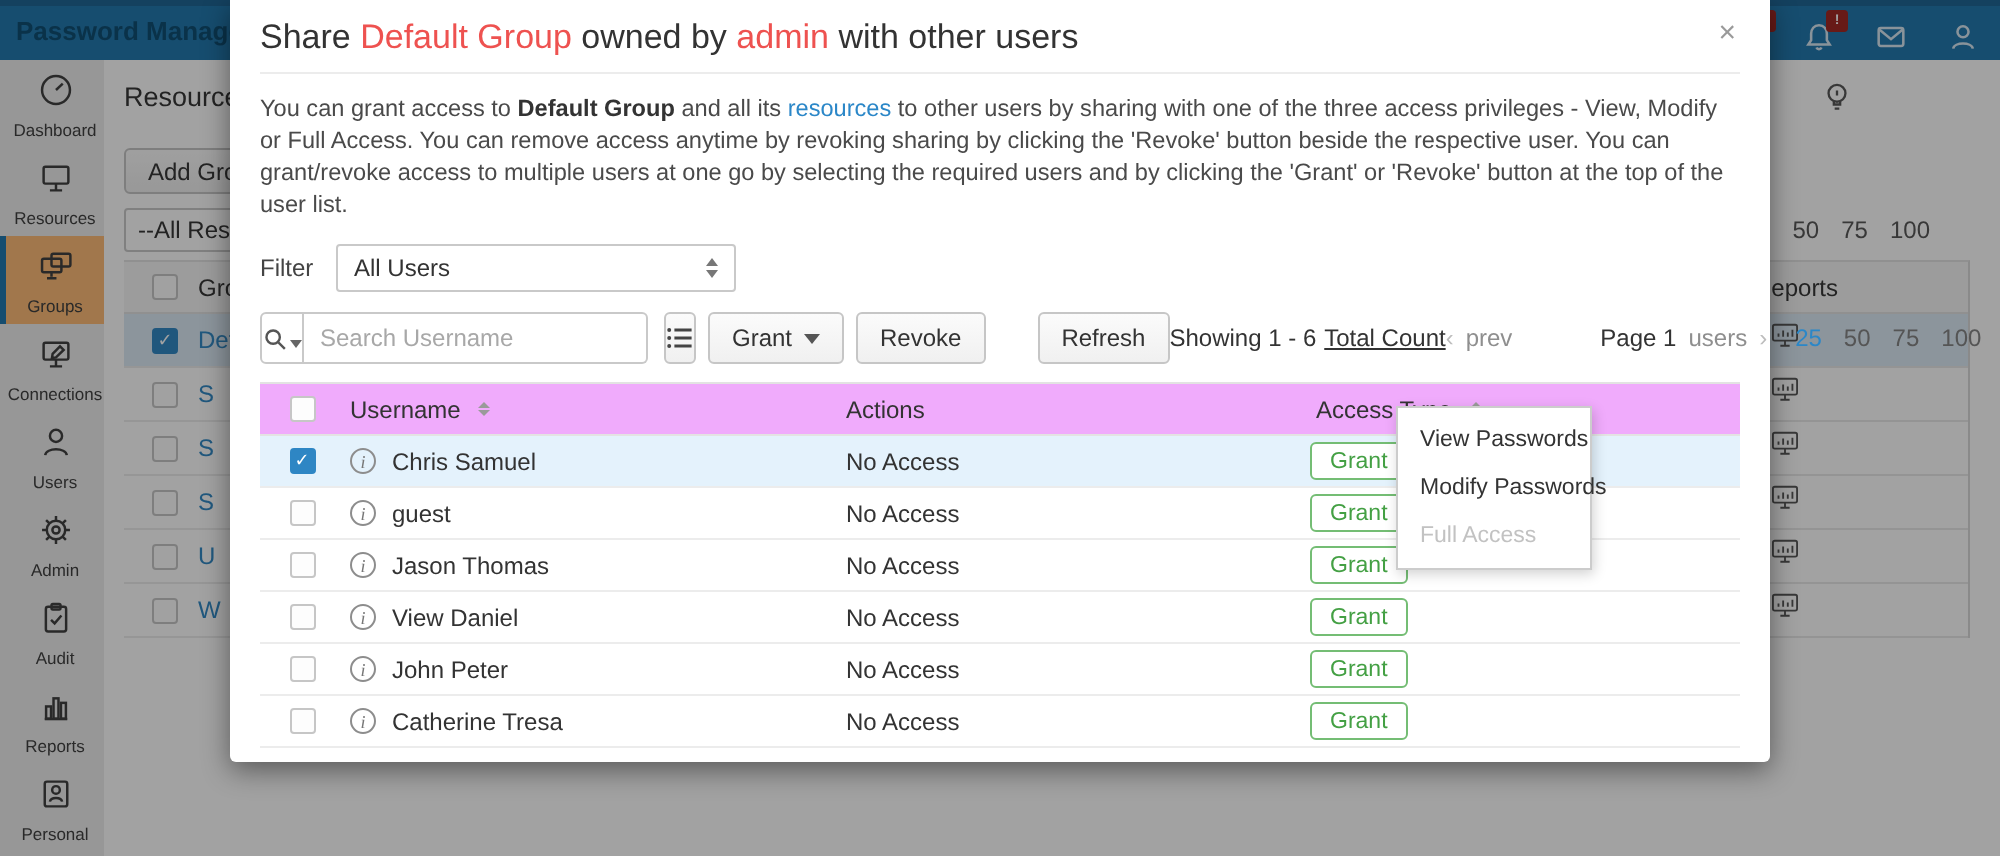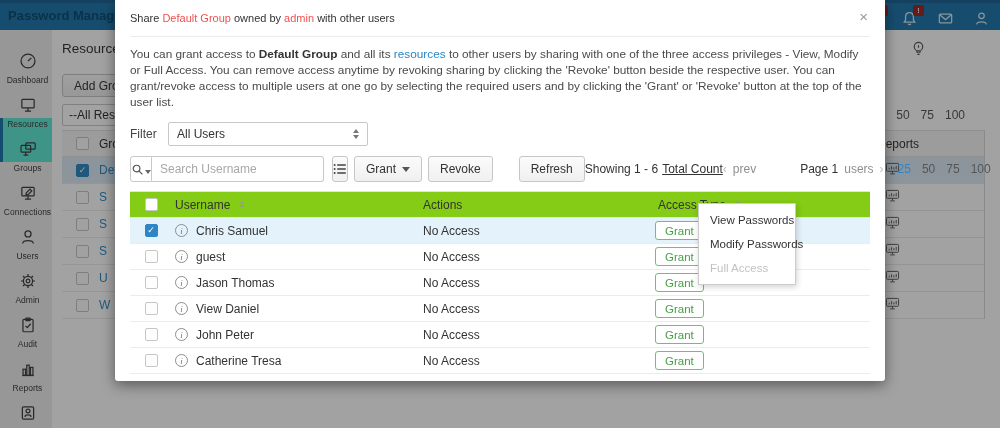--- a/index.html
+++ b/index.html
@@ -14,23 +14,23 @@
   .logo { position:absolute; left:8px; top:0; line-height:26px;
     font-size:13px; font-weight:bold; color:#0b4b70; white-space:nowrap; }
   .top-icons { position:absolute; right:10px; top:3px; height:24px;
     display:flex; align-items:center; gap:19px; }
   .ticon { position:relative; width:17px; height:17px; cursor:pointer; }
   .badge { position:absolute; top:-5px; right:-6px; width:11px; height:11px;
     background:#a1241f; color:#fff; font-size:7px; font-weight:bold;
     line-height:11px; text-align:center; border-radius:2px; font-style:normal; }
   .sidebar { position:absolute; left:0; top:30px; width:52px; height:398px;
     background:#ededed; z-index:1; }
-  .side-item { height:44px; text-align:center; padding-top:22px;
+  .side-item { height:44px; text-align:center; padding-top:6px;
     border-left:3px solid transparent; cursor:pointer; }
-  .side-item.active { background:#5eead4; border-left-color:#1e76ad; }
+  .side-item.active { background:#fdba74; border-left-color:#1e76ad; }
   .side-item .lbl { display:block; font-size:8.5px; color:#3c3c3c; margin-top:1px; }
   .content { position:absolute; left:52px; top:30px; width:948px; height:398px; background:#fff; z-index:1; }
   .page-title { position:absolute; left:10px; top:11px; font-size:13.5px; color:#333; white-space:nowrap; }
   .bulb { position:absolute; left:858px; top:10px; }
   .bg-btn { position:absolute; left:10px; top:44px; height:23px; padding:0 11px;
     border:1px solid #c6c6c6; border-radius:3px; background:linear-gradient(#fbfbfb,#efefef);
     font-size:12px; color:#333; white-space:nowrap; font-family:inherit; }
   .bg-select { position:absolute; left:10px; top:74px; width:160px; height:22px;
     border:1px solid #c9c9c9; border-radius:2px; background:#fff; font-size:12px; color:#333;
     padding:3px 6px; white-space:nowrap; overflow:hidden; }
@@ -52,21 +52,21 @@
     font-size:12px; color:#333; padding:6px 0 0 2px; white-space:nowrap; }
   .rp-row { height:27px; border-bottom:1px solid #e8e8e8; display:flex; align-items:center; padding-left:10px; }
   .rp-row.sel { background:#dbeaf6; }
   
   .overlay { position:absolute; left:0; top:0; width:1000px; height:428px;
     background:rgba(10,10,10,0.38); z-index:5; }
   .modal { position:absolute; left:115px; top:0; width:770px; height:381px;
     background:#fff; z-index:10; padding:0 15px; border-radius:0 0 3px 3px;
     box-shadow:0 4px 14px rgba(0,0,0,0.45); }
   .modal-header { height:37px; border-bottom:1px solid #ececec; position:relative; }
-  .modal-title { font-size:11px; color:#333; line-height:37px; white-space:nowrap; }
+  .modal-title { font-size:17px; color:#333; line-height:37px; white-space:nowrap; }
   .modal-title .red { color:#ee5250; }
   .close { position:absolute; right:2px; top:0; line-height:34px; font-size:15px;
     color:#9a9a9a; cursor:pointer; }
   .desc { margin-top:9px; font-size:11.8px; line-height:16px; color:#4a4a4a; }
   .desc b { color:#333; }
   .desc .link { color:#2b87c8; cursor:pointer; }
   .filter-row { margin-top:12px; display:flex; align-items:center; height:24px; }
   .filter-label { font-size:12px; color:#444; width:38px; }
   .select { width:200px; height:24px; border:1px solid #c9c9c9; border-radius:2px;
     display:flex; align-items:center; justify-content:space-between;
@@ -93,21 +93,21 @@
   .showing { font-size:12px; color:#333; white-space:nowrap; }
   .total-count { text-decoration:underline; margin-left:4px; cursor:pointer; }
   .pager { margin-left:auto; display:flex; align-items:center; gap:6px; font-size:12px; white-space:nowrap; }
   .chev { color:#bdbdbd; }
   .dimlink { color:#8f8f8f; cursor:pointer; }
   .pageno { color:#333;margin-left:38px; }
   .pager .sizes { margin-left:8px; }
   .utable { margin-top:9px; border-top:1px solid #e3e3e3; }
   .trow { display:grid; grid-template-columns:42px 248px 235px 1fr; align-items:center;
     height:26px; border-bottom:1px solid #ececec; font-size:12px; color:#333; }
-  .trow.head { background:#84cc16; border-bottom:1px solid #e3e3e3; font-size:12px; }
+  .trow.head { background:#f0abfc; border-bottom:1px solid #e3e3e3; font-size:12px; }
   .trow.selected { background:#e4f2fc; }
   .cell-cb { display:flex; justify-content:center; }
   .cbx { width:13px; height:13px; border:1px solid #c6c6c6; border-radius:2px;
     background:#fdfdfd; font-size:9px; line-height:11px; text-align:center;
     color:#fff; cursor:pointer; }
   .cbx.checked { background:#2e86c4; border-color:#2e86c4; }
   .hflex { display:flex; align-items:center; gap:6px; padding-left:3px; }
   .sort { display:inline-flex; flex-direction:column; gap:1px; margin-left:3px; cursor:pointer; }
   .sort i { display:block; width:0; height:0; border:3px solid transparent; }
   .sort .up { border-bottom:3.5px solid #9a9a9a; border-top:none; }

